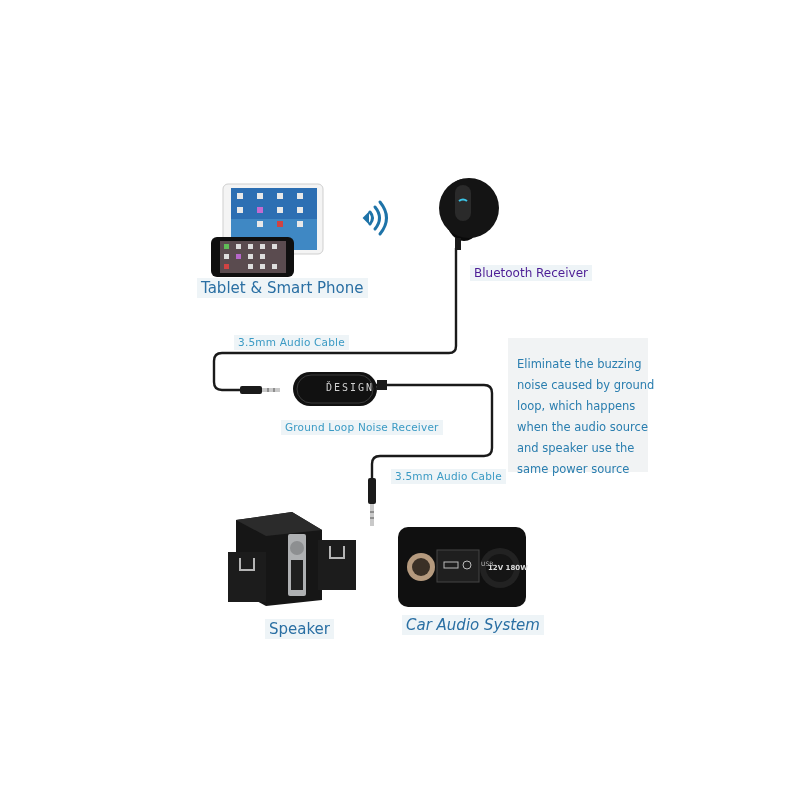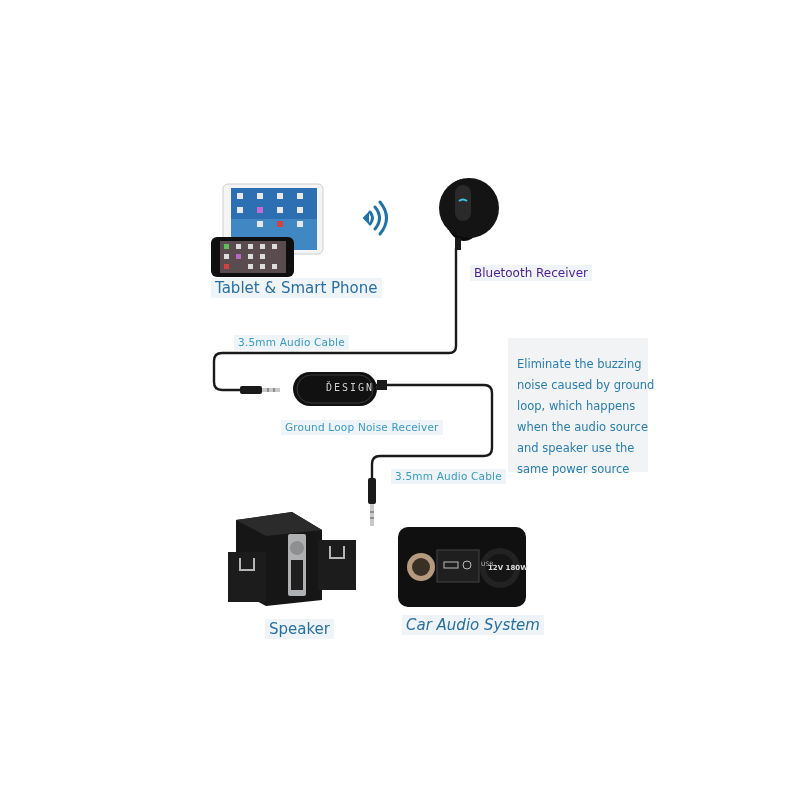--- a/index.html
+++ b/index.html
@@ -123,21 +123,21 @@
     <circle cx="421" cy="567" r="14" fill="#b59a7e"></circle>
     <circle cx="421" cy="567" r="9" fill="#3a3026"></circle>
     <rect x="437" y="550" width="42" height="32" fill="#1f1f1f" stroke="#444"></rect>
     <rect x="444" y="562" width="14" height="6" fill="none" stroke="#bbb"></rect>
     <circle cx="467" cy="565" r="4" fill="none" stroke="#bbb"></circle>
     <circle cx="500" cy="568" r="20" fill="#222"></circle>
     <circle cx="500" cy="568" r="14" fill="#151515"></circle>
   </g>
 </svg>
 
-<div class="label lg" style="left:211px; top:278px;">Tablet &amp; Smart Phone</div>
+<div class="label lg" style="left:197px; top:278px;">Tablet &amp; Smart Phone</div>
 <div class="label md" style="left:470px; top:265px;">Bluetooth Receiver</div>
 <div class="label sm" style="left:234px; top:335px;">3.5mm Audio Cable</div>
 <div class="abs" style="left:326px; top:382px; color:#d0d0d0; font-size:10px; letter-spacing:2px; font-family:'DejaVu Sans Mono', monospace;">ĎESIGN</div>
 <div class="label sm" style="left:281px; top:420px;">Ground Loop Noise Receiver</div>
 <div class="label sm" style="left:391px; top:469px;">3.5mm Audio Cable</div>
 <div class="abs" style="left:481px; top:560px; color:#bbb; font-size:6px;">USB</div>
 <div class="abs" style="left:488px; top:564px; color:#ddd; font-size:7px; font-weight:bold;">12V 180W</div>
 
 <div class="note">
   <div>Eliminate the buzzing</div>

